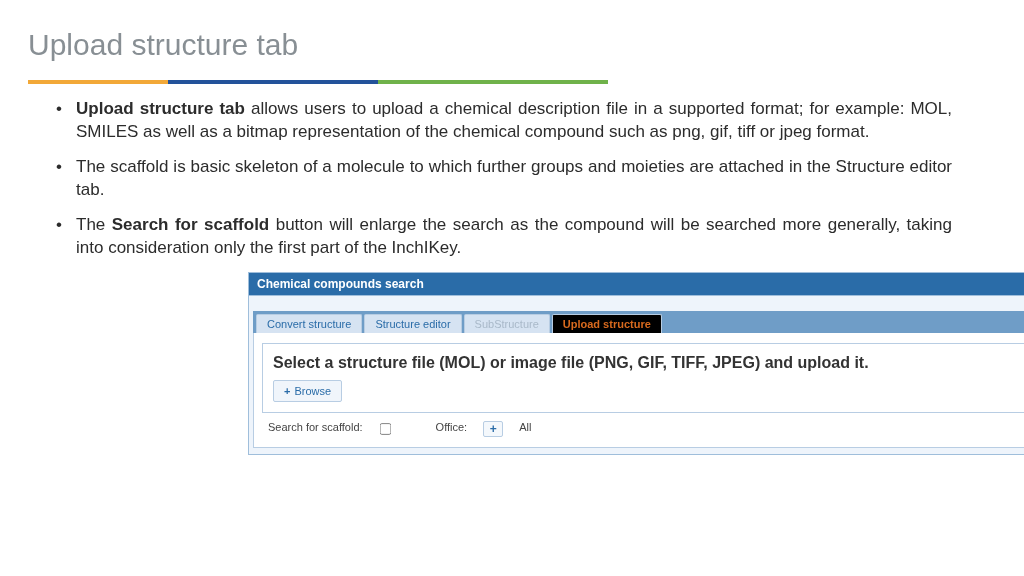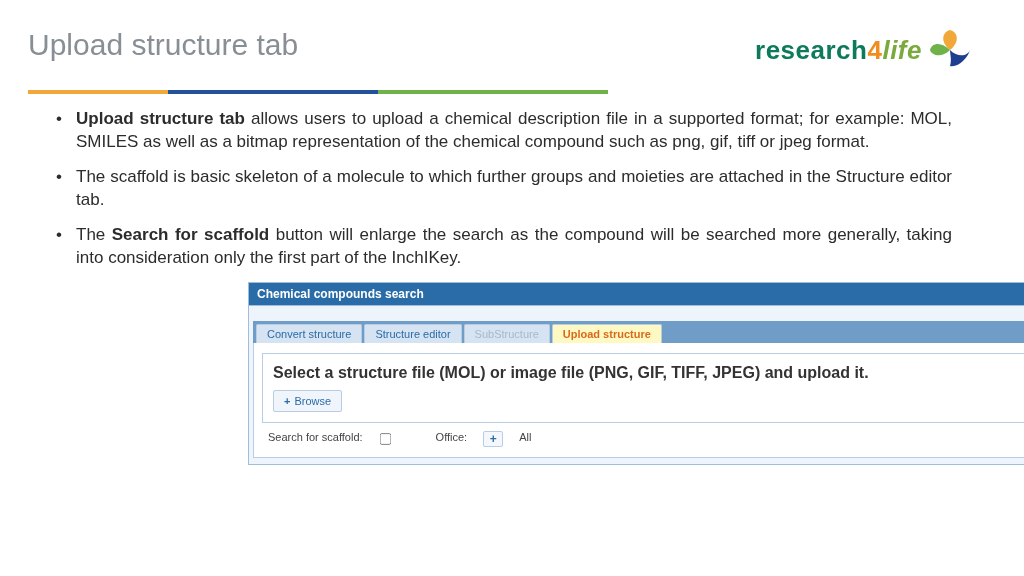--- a/index.html
+++ b/index.html
@@ -29,52 +29,40 @@
   ul.bullets > li::before { content: "•"; position: absolute; left: 0; top: 0; font-size: 17px; }
   ul.bullets b { font-weight: 700; }
 
   .panel-wrap { margin: 12px auto; width: 832px; margin-left: 220px; font-family: Arial, sans-serif; }
   .panel-title-bar { background:#2a6ca8; color:#fff; font-size:12px; font-weight:700; padding:4px 8px; border:1px solid #9fbedb; border-bottom:none; }
   .panel-body { border:1px solid #9fbedb; background:#eef4fb; font-size:11px; color:#3a3a3a; }
   .help-link { text-align:right; font-size:10px; color:#2a6ca8; padding:2px 6px 0 0; }
   .tabs-bar { display:flex; background:#6f9dc7; padding:3px 3px 0 3px; margin:2px 4px 0 4px; }
   .tab { background:#d6e3f2; border:1px solid #b8cde3; border-bottom:none; padding:3px 10px; margin-right:2px; font-size:11px; color:#2a6ca8; cursor:pointer; border-radius:2px 2px 0 0; }
   .tab.dis { color:#a9b9c9; }
-  .tab.active { background:#fef9c3; color:#d86a1e; font-weight:700; }
+  .tab.active { background:#000000; color:#d86a1e; font-weight:700; }
   .tab-content { background:#fff; margin:0 4px 6px 4px; border:1px solid #b8cde3; border-top:none; padding:10px 8px 6px 8px; }
   .upload-box { border:1px solid #b8cde3; background:#fff; padding:10px; font-size:11px; color:#333; }
   .upload-box .instr { font-weight:700; margin-bottom:8px; font-size:16px; }
   .btn-like { display:inline-flex; align-items:center; gap:4px; border:1px solid #b8cde3; background:#f0f5fb; color:#2a6ca8; font-size:11px; padding:4px 10px; border-radius:2px; cursor:pointer; }
   .plus { color:#2a6ca8; font-weight:700; }
   .options-row { display:flex; gap:16px; font-size:11px; color:#444; padding:8px 6px 4px 6px; }
   .options-row input[type=checkbox]{ transform:scale(0.9); }
   .office-btn { border:1px solid #b8cde3; background:#f4f8fc; color:#2a6ca8; width:20px; height:16px; display:inline-flex; align-items:center; justify-content:center; font-weight:700; font-size:12px; border-radius:2px; cursor:pointer; }
   .footer-row { display:flex; justify-content:space-between; align-items:center; background:#eef4fb; padding:4px 6px; margin:0 4px 4px 4px; font-size:11px; color:#444; }
   .footer-row .left { display:flex; align-items:center; gap:4px; }
   .footer-row .rightbtns { display:flex; gap:6px; }
   .footer-row .btn-like { padding:4px 12px; }
 </style>
 </head>
 <body>
 
 <div class="slide">
   <div class="header">
     <h1 class="title">Upload structure tab</h1>
-    <div class="logo">
-      <span class="logo-text">
-        <span class="r1">research</span><span class="r2">4</span><span class="r3">life</span>
-      </span>
-      <span class="logo-mark">
-        <svg viewBox="0 0 44 44">
-          <path d="M22 2 C30 4 32 14 22 22 C12 14 14 4 22 2 Z" fill="#f2a838"></path>
-          <path d="M22 22 C14 30 4 28 2 22 C4 14 14 14 22 22 Z" fill="#6fb24a"></path>
-          <path d="M22 22 C30 30 40 28 42 22 C40 30 30 40 22 38 C24 32 22 26 22 22 Z" fill="#1e3f8f"></path>
-        </svg>
-      </span>
-    </div>
   </div>
 
   <div class="rule">
       <span></span>
       <span></span>
       <span></span>
     </div>
 
   <ul class="bullets">
     <li>

